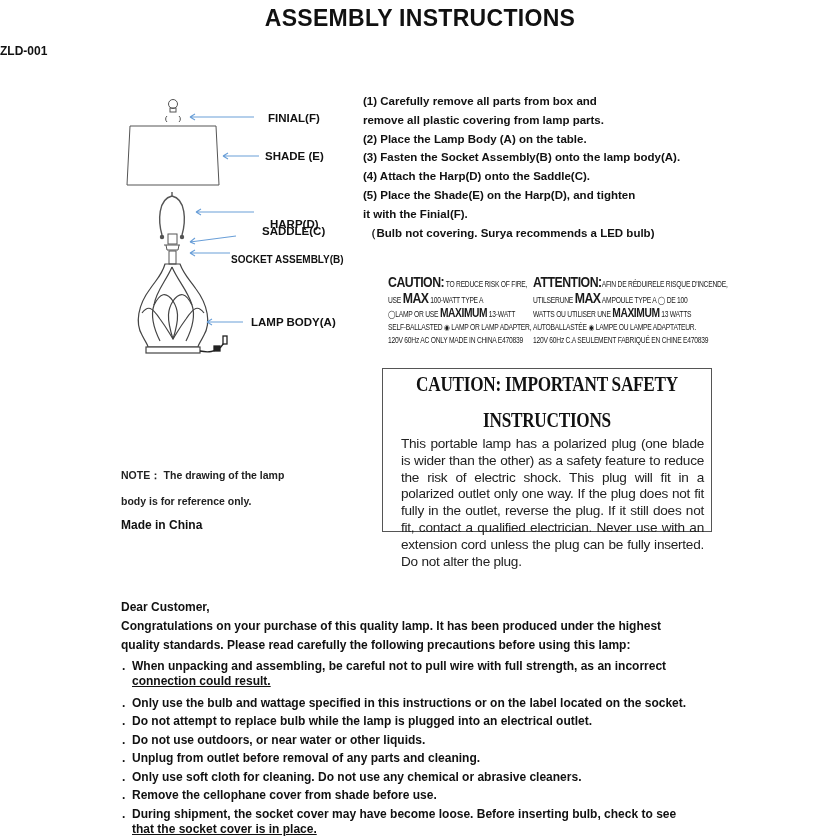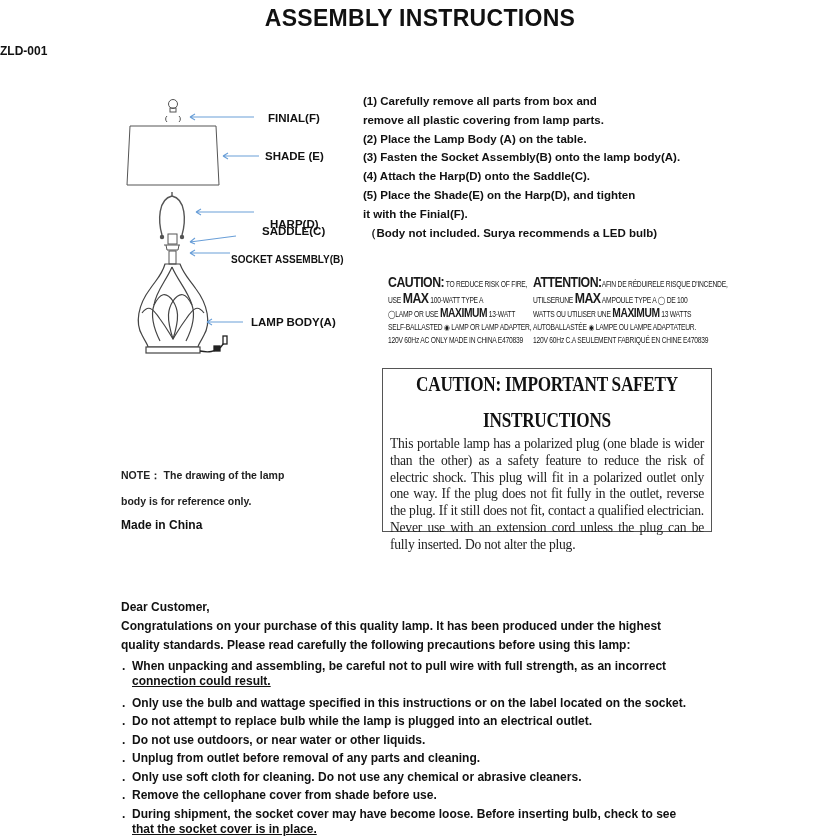--- a/index.html
+++ b/index.html
@@ -12,21 +12,21 @@
   .steps { left: 363px; top: 92px; font-size: 11.5px; font-weight: bold; line-height: 18.8px; white-space: nowrap; }
   .steps div { height: 18.8px; }
   .label-cn { left: 388px; top: 275px; width: 140px; font-family: "Liberation Sans", sans-serif; font-size: 8.2px; line-height: 13px; transform: scaleX(0.82); transform-origin: left top; letter-spacing: -0.3px; color: #1a1a1a; white-space: nowrap; }
   .label-fr { left: 533px; top: 275px; width: 200px; font-size: 8.2px; line-height: 13px; transform: scaleX(0.82); transform-origin: left top; letter-spacing: -0.3px; color: #1a1a1a; white-space: nowrap; }
   .big { font-size: 15px; font-weight: bold; letter-spacing: -0.6px; }
   .mid { font-size: 12.5px; font-weight: bold; letter-spacing: -0.5px; }
   .safety-box { left: 382px; top: 368px; width: 330px; height: 164px; border: 1.5px solid #555; box-sizing: border-box; }
   .safety-title { position: absolute; left: 0; width: 100%; text-align: center; font-family: "Liberation Serif", serif; font-weight: bold; font-size: 20px; transform: scaleX(0.86); letter-spacing: -0.3px; }
   .safety-title.t1 { top: 4px; }
   .safety-title.t2 { top: 40px; }
-  .safety-body { position: absolute; left: 7px; right: 7px; top: 67px; font-size: 13.6px; line-height: 16.8px; text-align: justify; color: #222; letter-spacing: -0.25px; font-family: Liberation Serif, serif; }
+  .safety-body { position: absolute; left: 18px; right: 7px; top: 67px; font-size: 13.6px; line-height: 16.8px; text-align: justify; color: #222; letter-spacing: -0.25px; }
   .note { left: 121px; font-size: 10.5px; font-weight: bold; color: #222; }
   .made { left: 121px; top: 518px; font-size: 12px; font-weight: bold; }
   .letter { left: 121px; font-size: 12px; font-weight: bold; white-space: nowrap; }
   .bullet { left: 122px; font-size: 12px; font-weight: bold; white-space: nowrap; line-height: 15px; }
   .bullet .dot { display: inline-block; width: 10px; }
   .bullet .cont { padding-left: 10px; text-decoration: underline; }
   svg.arrow { position: absolute; overflow: visible; }
 </style>
 </head>
 <body>
@@ -101,21 +101,21 @@
 <div class="abs lbl" style="left:251px;top:316px">LAMP BODY(A)</div>
 
 <div class="abs steps">
   <div>(1) Carefully remove all parts from box and</div>
   <div>remove all plastic covering from lamp parts.</div>
   <div>(2) Place the Lamp Body (A) on the table.</div>
   <div>(3) Fasten the Socket Assembly(B) onto the lamp body(A).</div>
   <div>(4) Attach the Harp(D) onto the Saddle(C).</div>
   <div>(5) Place the Shade(E) on the Harp(D), and tighten</div>
   <div>it with the Finial(F).</div>
-  <div style="margin-left:2px">（Body not included. Surya recommends a LED bulb)</div>
+  <div style="margin-left:2px">（Bulb not covering. Surya recommends a LED bulb)</div>
 </div>
 
 <div class="abs label-cn">
   <div><span class="big">CAUTION:</span> <span>TO REDUCE RISK OF FIRE,</span></div>
   <div><span>USE</span> <span class="big">MAX</span> <span>100-WATT TYPE A</span></div>
   <div><span>◯</span><span>LAMP OR USE</span> <span class="mid">MAXIMUM</span> <span>13-WATT</span></div>
   <div><span>SELF-BALLASTED</span> <span>◉</span> <span>LAMP OR LAMP ADAPTER,</span></div>
   <div>120V 60Hz AC ONLY MADE IN CHINA E470839</div>
 </div>
 

